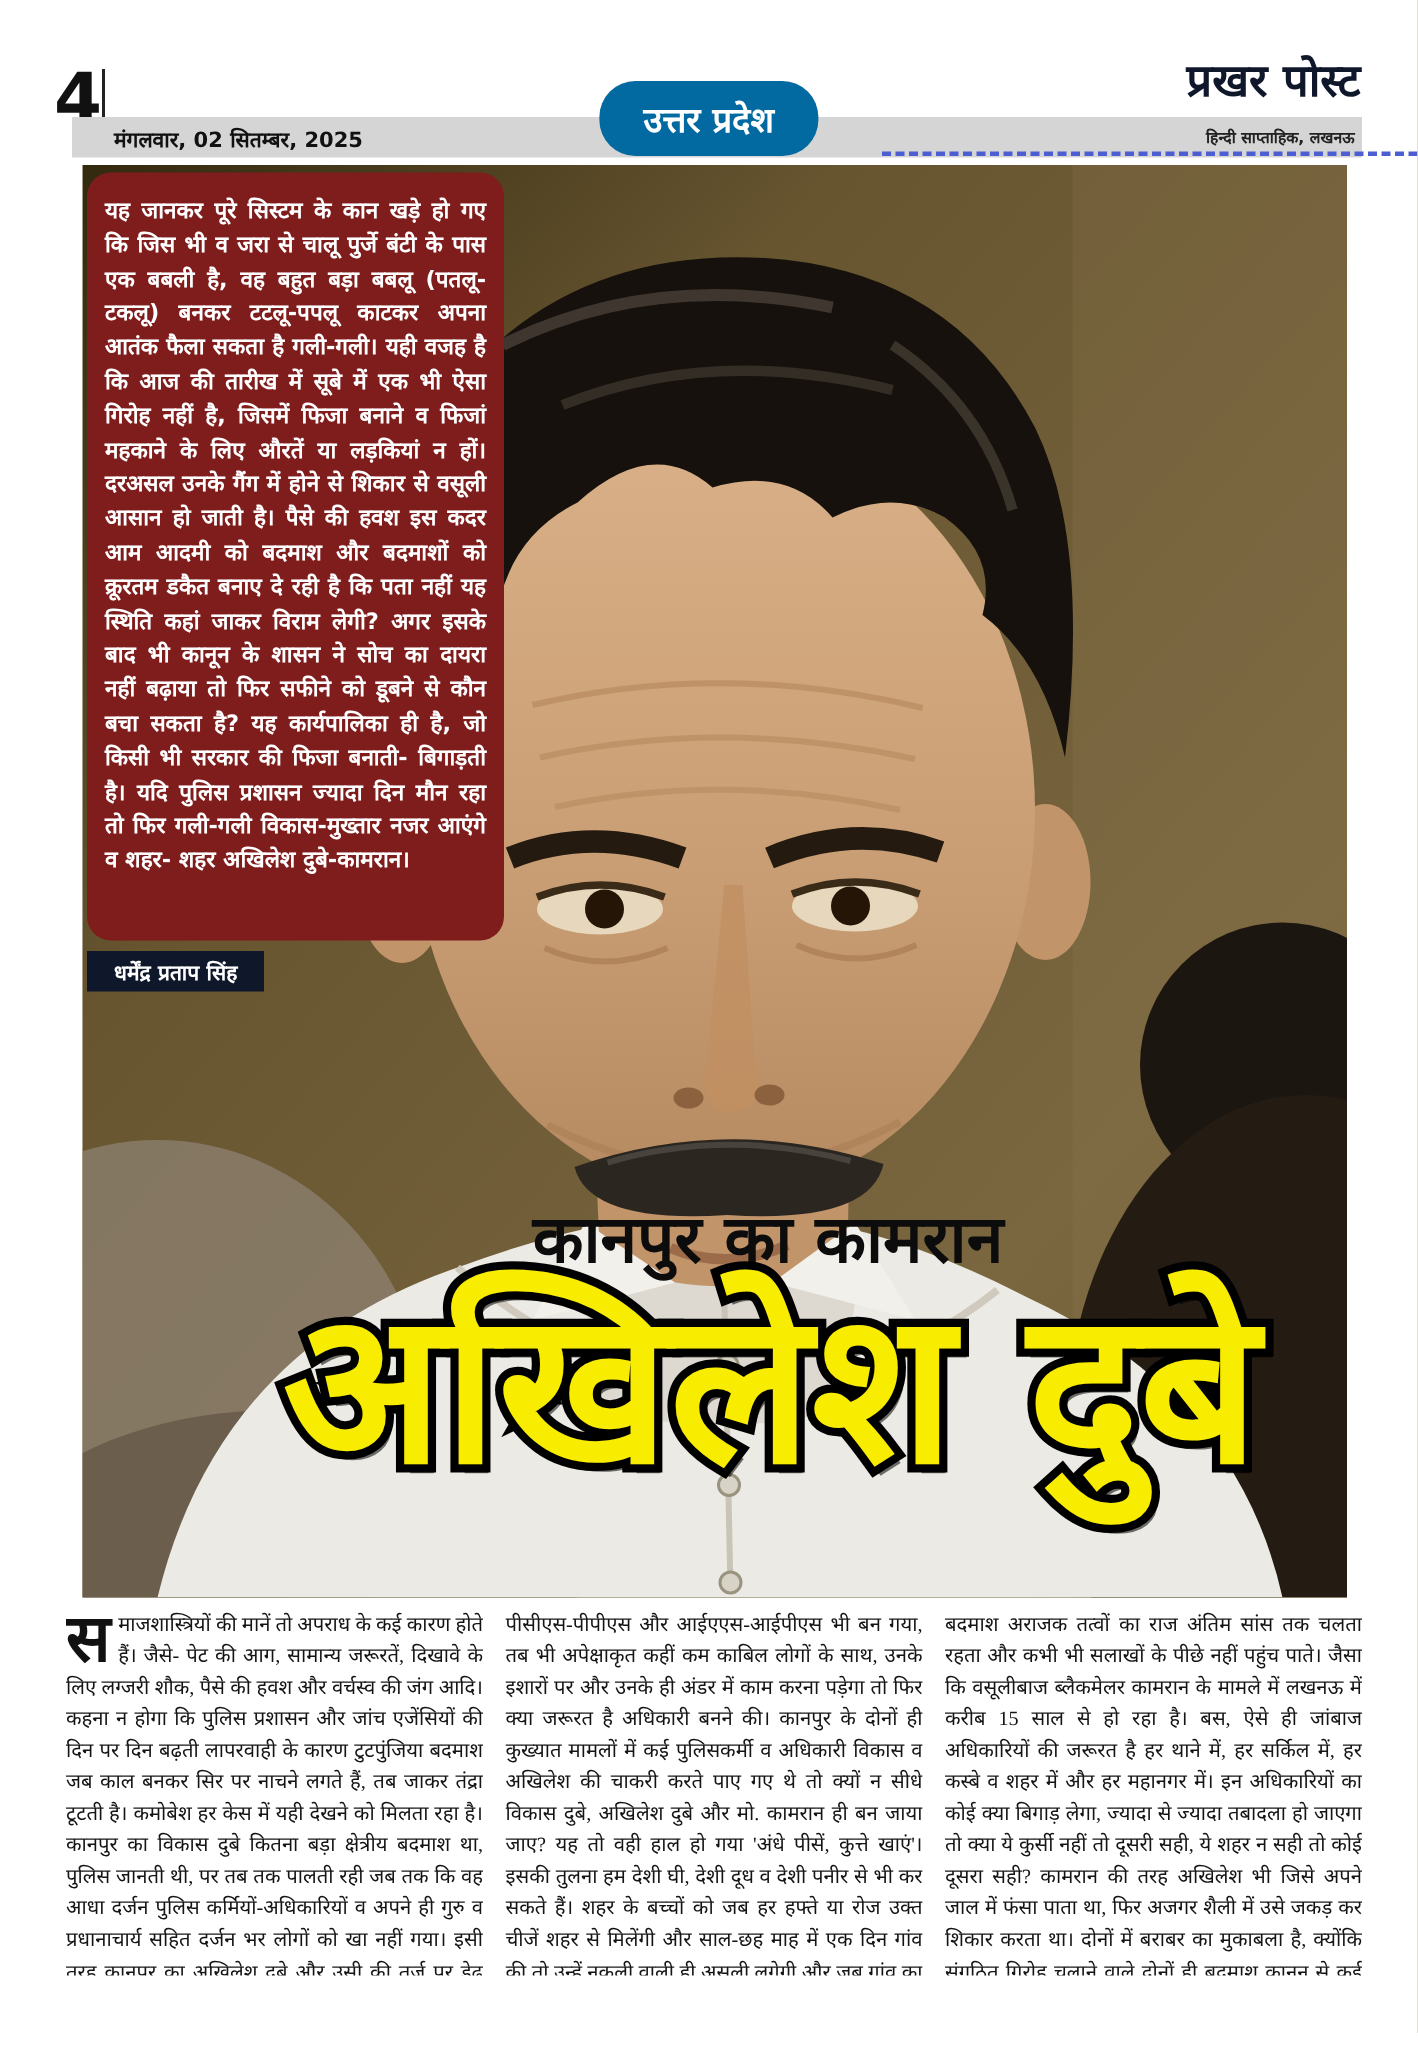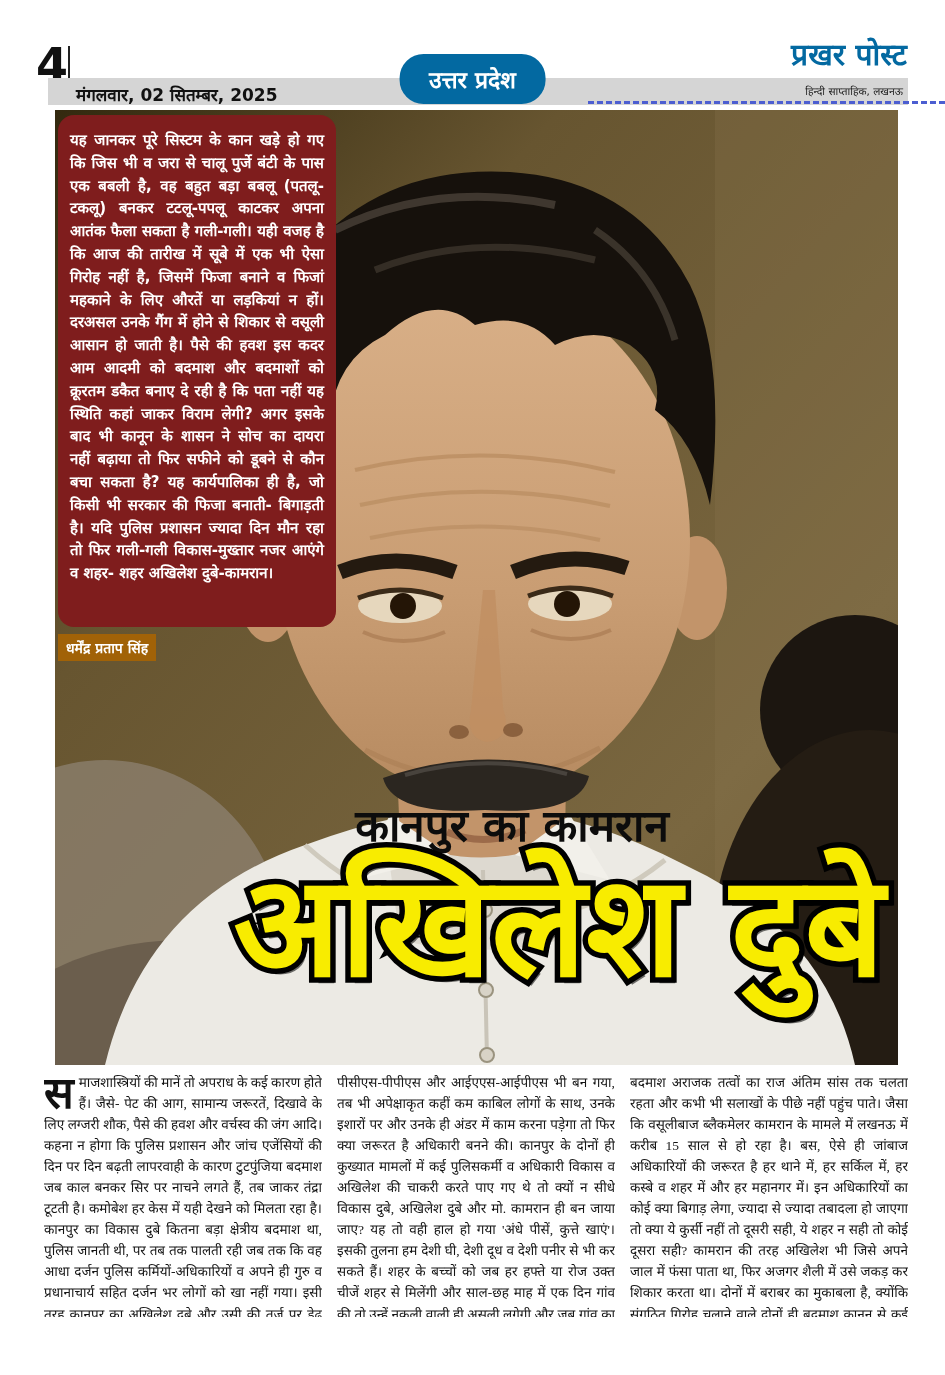--- a/index.html
+++ b/index.html
@@ -7,51 +7,51 @@
               font-family:"Liberation Serif", serif; }
   .page { position:relative; width:945px; height:1375px; background:#fff; }
 
   
   .header { position:absolute; left:0; top:0; width:945px; height:110px; }
   .page-num { position:absolute; left:36px; top:42px; font-family:"DejaVu Sans",sans-serif;
               font-weight:900; font-size:46px; color:#111; line-height:1; }
   .page-num-rule { position:absolute; left:68px; top:46px; width:2px; height:48px; background:#222; }
   .gray-bar { position:absolute; left:48px; top:78px; width:860px; height:27px; background:#d5d5d5; }
   .date-txt { position:absolute; left:76px; top:83px; font-family:"DejaVu Sans",sans-serif;
-              font-weight:bold; font-size:17px; color:#111; }
+              font-weight:bold; font-size:14px; color:#111; }
   .masthead { position:absolute; right:38px; top:38px; font-family:"DejaVu Sans",sans-serif;
-              font-weight:900; font-size:30px; color:#0369a1; line-height:1.1; }
+              font-weight:900; font-size:30px; color:#0f172a; line-height:1.1; }
   .masthead-sub { position:absolute; right:42px; top:84px; font-family:"DejaVu Sans",sans-serif;
-              font-weight:normal; font-size:10.5px; color:#222;text-align:right; }
+              font-weight:bold; font-size:10.5px; color:#222;text-align:right; }
   .section-badge { position:absolute; left:50%; transform:translateX(-50%); top:54px;
               background:#0369a1; color:#fff; font-family:"DejaVu Sans",sans-serif;
               font-weight:900; font-size:23px; padding:9px 30px; border-radius:24px; }
   .dash-line { position:absolute; left:588px; right:0; top:101px;
                border-top:3px dashed #4c5ed1; }
 
   
   .photo-wrap { position:absolute; left:55px; top:110px; width:843px; height:955px;
                 overflow:hidden; background:#6b5a33; }
   .photo-wrap svg { position:absolute; left:0; top:0; width:100%; height:100%; display:block; }
 
   
   .opinion-box { position:absolute; left:3px; top:5px; width:278px; height:512px;
                  background:#7f1d1d; border-radius:16px; padding:14px 12px;
                  overflow:hidden; }
   .opinion-box p { color:#ffffff; font-family:"DejaVu Sans",sans-serif; font-weight:bold;
                  font-size:15px; line-height:1.52; text-align:justify; }
-  .byline { position:absolute; left:3px; top:524px; background:#a16207; color:#fff;
+  .byline { position:absolute; left:3px; top:524px; background:#0f172a; color:#fff;
             font-family:"DejaVu Sans",sans-serif; font-weight:bold; font-size:14px;
-            padding:4px 8px; }
+            padding:4px 18px; }
 
   
   .kicker { position:absolute; left:445px; transform:translateX(-50%); top:684px;
             font-family:"DejaVu Sans",sans-serif; font-weight:900; font-size:44px;
             color:#0c0c0c; white-space:nowrap;margin-left:12px; }
-  .main-headline { position:absolute; left:504px; transform:translateX(-50%); top:736px;
+  .main-headline { position:absolute; left:459px; transform:translateX(-50%); top:736px;
             font-family:"DejaVu Sans",sans-serif; font-weight:900; font-size:140px;
             line-height:1.15; white-space:nowrap; color:#f8ec00;
             -webkit-text-stroke:11px #000; paint-order:stroke fill;
             text-shadow:4px 6px 0 rgba(0,0,0,.55); }
 
   
   .body-cols { position:absolute; left:44px; top:1072px; width:864px; height:245px;
                display:flex; gap:15px; }
   .col { flex:1 1 0; font-size:13.5px; line-height:1.56; color:#141414;
          text-align:justify; overflow:hidden; }

